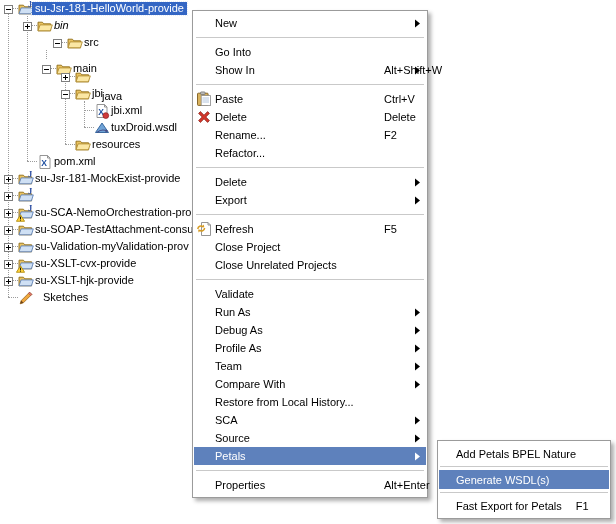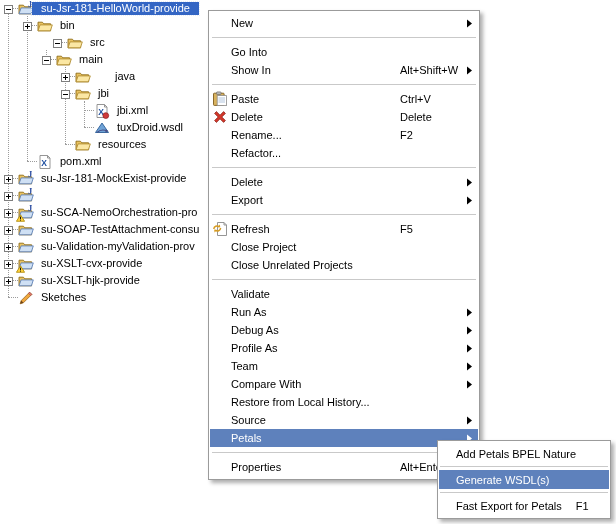--- a/index.html
+++ b/index.html
@@ -8,21 +8,21 @@
   
   #tree{position:absolute;left:0;top:0;width:616px;height:524px;}
   .guide-v{position:absolute;width:0;border-left:1px dotted var(--guide);}
   .guide-h{position:absolute;height:0;border-top:1px dotted var(--guide);}
   .tree-row{position:absolute;left:0;width:100%;height:17px;}
   .expander{position:absolute;top:4px;width:9px;height:9px;cursor:pointer;}
   .ticon{position:absolute;top:1px;width:16px;height:16px;}
   .ticon svg{position:absolute;left:0;top:0;}
   .ticon .ov-j{position:absolute;left:9px;top:-2px;}
   .ticon .ov-w{position:absolute;left:-2px;top:9px;}
-  .tlabel{position:absolute;top:2px;white-space:nowrap;padding:0 9px;line-height:13px;}
+  .tlabel{position:absolute;top:2px;white-space:nowrap;padding:0 3px;line-height:13px;}
   .tlabel.sel{background:var(--selbg);color:var(--seltx);outline:1px dotted #e6ecf8;}
   
   .xpmenu{position:absolute;background:#fff;border:1px solid var(--mborder);
           box-shadow:3px 3px 4px rgba(0,0,0,0.32);padding:3px 1px;box-sizing:border-box;}
   .mi{position:relative;height:18px;display:flex;align-items:center;cursor:default;}
   .mi .ico{width:21px;height:16px;flex:0 0 21px;display:flex;align-items:center;justify-content:flex-start;padding-left:2px;box-sizing:border-box;}
   .mi .lbl{white-space:nowrap;}
   .mi .sc{position:absolute;left:169px;white-space:nowrap;margin-left:21px;}
   .mi .arr{position:absolute;right:5px;top:5px;line-height:0;}
   .mi.hl{background:var(--hlbg);color:var(--hltx);}
@@ -66,37 +66,37 @@
             <rect x="0.5" y="0.5" width="8" height="8" fill="#FFF" stroke="#7E7E7E"></rect>
             <line x1="2" y1="4.5" x2="7" y2="4.5" stroke="#000"></line>
             <line x1="4.5" y1="2" x2="4.5" y2="7" stroke="#000"></line>
           </svg></span>
         <span class="ticon" style="left: 37px;">
           <svg width="16" height="16" viewBox="0 0 16 16">
             <path d="M1 4.2 L1 12.8 L13.6 12.8 L13.6 5.8 L6.8 5.8 L5.4 4.2 Z" fill="#E9C25F" stroke="#8F6C17" stroke-width="0.9"></path>
             <path d="M1 12.8 L3.1 6.9 L15.3 6.9 L13.4 12.8 Z" fill="#FBE7A3" stroke="#B28F33" stroke-width="0.9"></path>
           </svg>
         </span>
-        <span class="tlabel" style="left: 51px;">bin</span>
+        <span class="tlabel" style="left: 51px; font-style: italic;">bin</span>
       </div>
       <div class="tree-row" style="top: 34px; margin-left: 30px;">
         <div class="guide-h" style="left: 27px; width: 10px; top: 8px;"></div>
         <span class="expander" style="left: 23px;"><svg width="9" height="9" viewBox="0 0 9 9">
             <rect x="0.5" y="0.5" width="8" height="8" fill="#FFF" stroke="#7E7E7E"></rect>
             <line x1="2" y1="4.5" x2="7" y2="4.5" stroke="#000"></line>
           </svg></span>
         <span class="ticon" style="left: 37px;">
           <svg width="16" height="16" viewBox="0 0 16 16">
             <path d="M1 4.2 L1 12.8 L13.6 12.8 L13.6 5.8 L6.8 5.8 L5.4 4.2 Z" fill="#E9C25F" stroke="#8F6C17" stroke-width="0.9"></path>
             <path d="M1 12.8 L3.1 6.9 L15.3 6.9 L13.4 12.8 Z" fill="#FBE7A3" stroke="#B28F33" stroke-width="0.9"></path>
           </svg>
         </span>
         <span class="tlabel" style="left: 51px;">src</span>
       </div>
-      <div class="tree-row" style="top: 51px;">
+      <div class="tree-row" style="top: 60px;">
         <div class="guide-h" style="left: 46px; width: 10px; top: 8px;"></div>
         <span class="expander" style="left: 42px;"><svg width="9" height="9" viewBox="0 0 9 9">
             <rect x="0.5" y="0.5" width="8" height="8" fill="#FFF" stroke="#7E7E7E"></rect>
             <line x1="2" y1="4.5" x2="7" y2="4.5" stroke="#000"></line>
           </svg></span>
         <span class="ticon" style="left: 56px;">
           <svg width="16" height="16" viewBox="0 0 16 16">
             <path d="M1 4.2 L1 12.8 L13.6 12.8 L13.6 5.8 L6.8 5.8 L5.4 4.2 Z" fill="#E9C25F" stroke="#8F6C17" stroke-width="0.9"></path>
             <path d="M1 12.8 L3.1 6.9 L15.3 6.9 L13.4 12.8 Z" fill="#FBE7A3" stroke="#B28F33" stroke-width="0.9"></path>
           </svg>
@@ -109,21 +109,21 @@
             <rect x="0.5" y="0.5" width="8" height="8" fill="#FFF" stroke="#7E7E7E"></rect>
             <line x1="2" y1="4.5" x2="7" y2="4.5" stroke="#000"></line>
             <line x1="4.5" y1="2" x2="4.5" y2="7" stroke="#000"></line>
           </svg></span>
         <span class="ticon" style="left: 75px;">
           <svg width="16" height="16" viewBox="0 0 16 16">
             <path d="M1 4.2 L1 12.8 L13.6 12.8 L13.6 5.8 L6.8 5.8 L5.4 4.2 Z" fill="#E9C25F" stroke="#8F6C17" stroke-width="0.9"></path>
             <path d="M1 12.8 L3.1 6.9 L15.3 6.9 L13.4 12.8 Z" fill="#FBE7A3" stroke="#B28F33" stroke-width="0.9"></path>
           </svg>
         </span>
-        <span class="tlabel" style="left: 106px;">java</span>
+        <span class="tlabel" style="left: 99px; margin-top: 20px;">java</span>
       </div>
       <div class="tree-row" style="top: 85px;">
         <div class="guide-h" style="left: 65px; width: 10px; top: 8px;"></div>
         <span class="expander" style="left: 61px;"><svg width="9" height="9" viewBox="0 0 9 9">
             <rect x="0.5" y="0.5" width="8" height="8" fill="#FFF" stroke="#7E7E7E"></rect>
             <line x1="2" y1="4.5" x2="7" y2="4.5" stroke="#000"></line>
           </svg></span>
         <span class="ticon" style="left: 75px;">
           <svg width="16" height="16" viewBox="0 0 16 16">
             <path d="M1 4.2 L1 12.8 L13.6 12.8 L13.6 5.8 L6.8 5.8 L5.4 4.2 Z" fill="#E9C25F" stroke="#8F6C17" stroke-width="0.9"></path>
@@ -301,24 +301,24 @@
       </div>
       <div class="tree-row" style="top: 289px;">
         <div class="guide-h" style="left: 8px; width: 10px; top: 8px;"></div>
         <span class="ticon" style="left: 18px;">
           <svg width="16" height="16" viewBox="0 0 16 16">
             <path d="M2.2 13.8 L3.2 10.6 L11.6 2.2 L13.8 4.4 L5.4 12.8 Z" fill="#F0A73E" stroke="#9A6A20" stroke-width="0.8"></path>
             <path d="M2.2 13.8 L3.2 10.6 L5.4 12.8 Z" fill="#6E4419"></path>
             <path d="M11.6 2.2 L13.8 4.4 L12.7 5.5 L10.5 3.3 Z" fill="#E87F7F" stroke="#9A3A3A" stroke-width="0.6"></path>
           </svg>
         </span>
-        <span class="tlabel" style="left: 32px; text-align: right;">Sketches</span>
+        <span class="tlabel" style="left: 40px; text-align: right;">Sketches</span>
       </div>
     </div>
-  <div id="context-menu" class="xpmenu" style="left:208px;top:10px;width:272px;z-index:10;">
+  <div id="context-menu" class="xpmenu" style="left:192px;top:10px;width:236px;z-index:10;">
       <div class="mi">
         <span class="ico"></span>
         <span class="lbl">New</span>
         <span class="arr"><svg width="7" height="9" viewBox="0 0 7 9">
             <path d="M1 0.5 L6 4.5 L1 8.5 Z" fill="currentColor"></path>
           </svg></span>
       </div>
       <div class="msep"></div>
       <div class="mi">
         <span class="ico"></span>
@@ -444,20 +444,27 @@
         <span class="arr"><svg width="7" height="9" viewBox="0 0 7 9">
             <path d="M1 0.5 L6 4.5 L1 8.5 Z" fill="currentColor"></path>
           </svg></span>
       </div>
       <div class="mi">
         <span class="ico"></span>
         <span class="lbl">Restore from Local History...</span>
       </div>
       <div class="mi">
         <span class="ico"></span>
+        <span class="lbl">SCA</span>
+        <span class="arr"><svg width="7" height="9" viewBox="0 0 7 9">
+            <path d="M1 0.5 L6 4.5 L1 8.5 Z" fill="currentColor"></path>
+          </svg></span>
+      </div>
+      <div class="mi">
+        <span class="ico"></span>
         <span class="lbl">Source</span>
         <span class="arr"><svg width="7" height="9" viewBox="0 0 7 9">
             <path d="M1 0.5 L6 4.5 L1 8.5 Z" fill="currentColor"></path>
           </svg></span>
       </div>
       <div class="mi hl">
         <span class="ico"></span>
         <span class="lbl">Petals</span>
         <span class="arr"><svg width="7" height="9" viewBox="0 0 7 9">
             <path d="M1 0.5 L6 4.5 L1 8.5 Z" fill="currentColor"></path>

